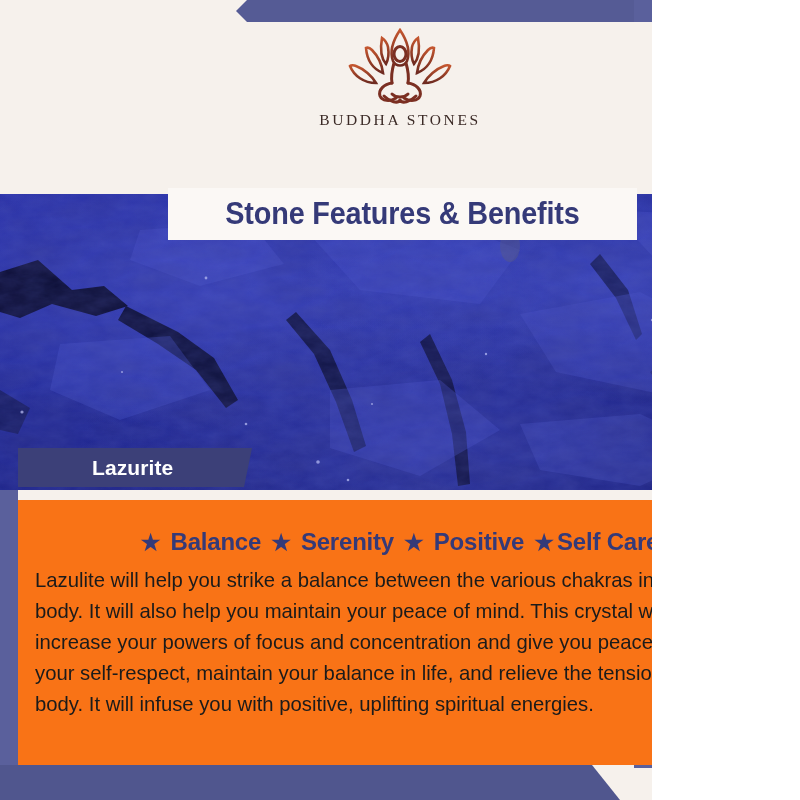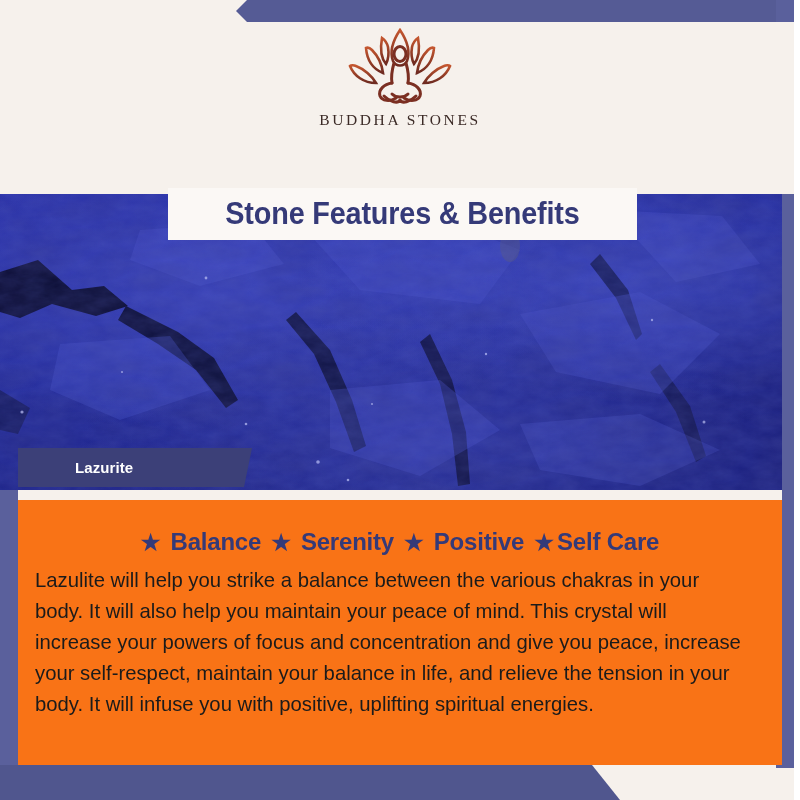--- a/index.html
+++ b/index.html
@@ -6,21 +6,21 @@
 
   html, body {
     width: 800px;
     height: 800px;
     overflow: hidden;
     font-family: "Liberation Sans", sans-serif;
   }
 
   #poster {
     position: relative;
-    width: 794px;
+    width: 652px;
     height: 800px;
     background: #f6f1ec;
     overflow: hidden;
   }
 
   
   .band-top {
     position: absolute;
     top: 0;
     left: 225px;
@@ -141,23 +141,23 @@
     width: 234px;
     height: 39px;
     background: #3c4078;
     clip-path: polygon(0 0, 100% 0, 226px 100%, 0 100%);
     display: flex;
     align-items: center;
     z-index: 6;
   }
   .stone-banner-text {
     color: #ffffff;
-    font-size: 15px;
+    font-size: 21px;
     font-weight: 700;
-    padding-left: 57px;
+    padding-left: 74px;
     letter-spacing: 0.1px;
   }
 
   
   .panel {
     position: absolute;
     top: 490px;
     left: 18px;
     width: 764px;
     height: 275px;

